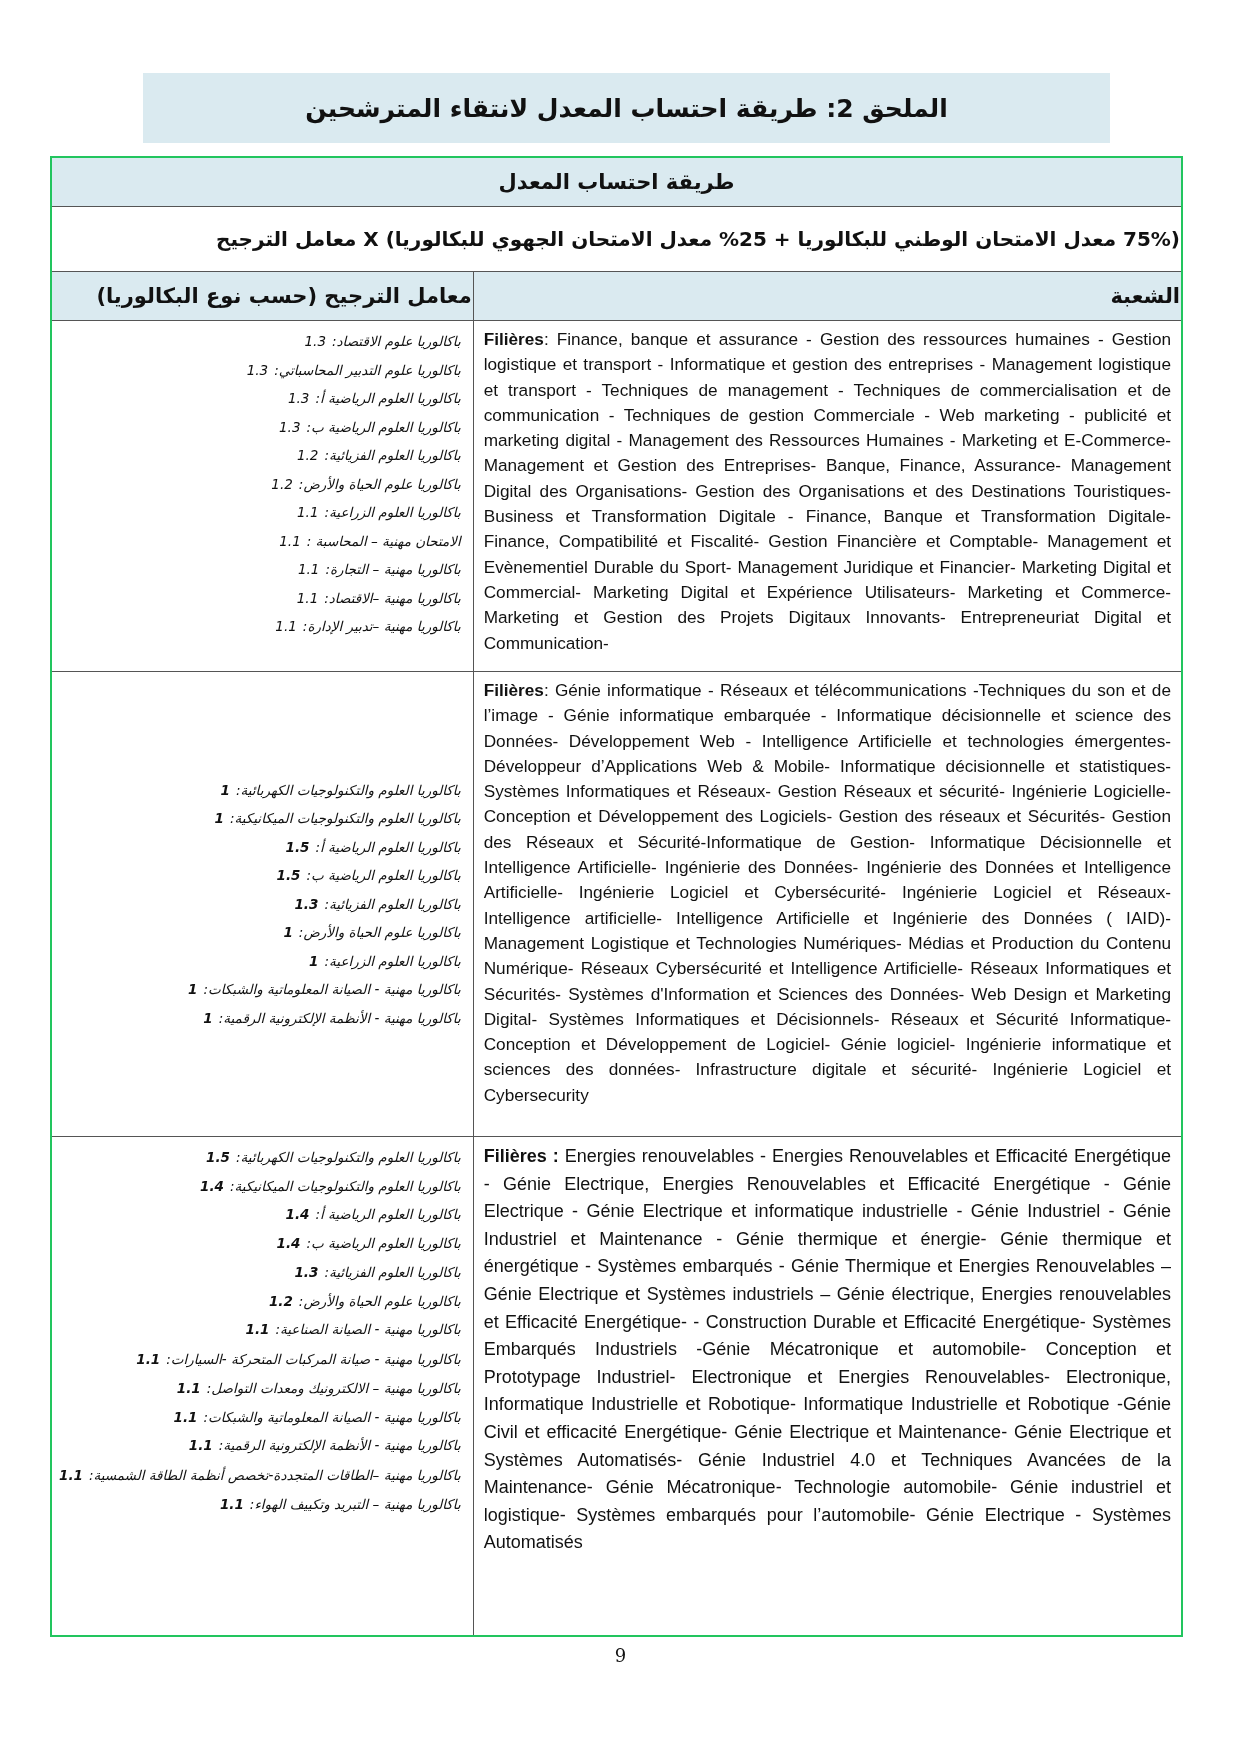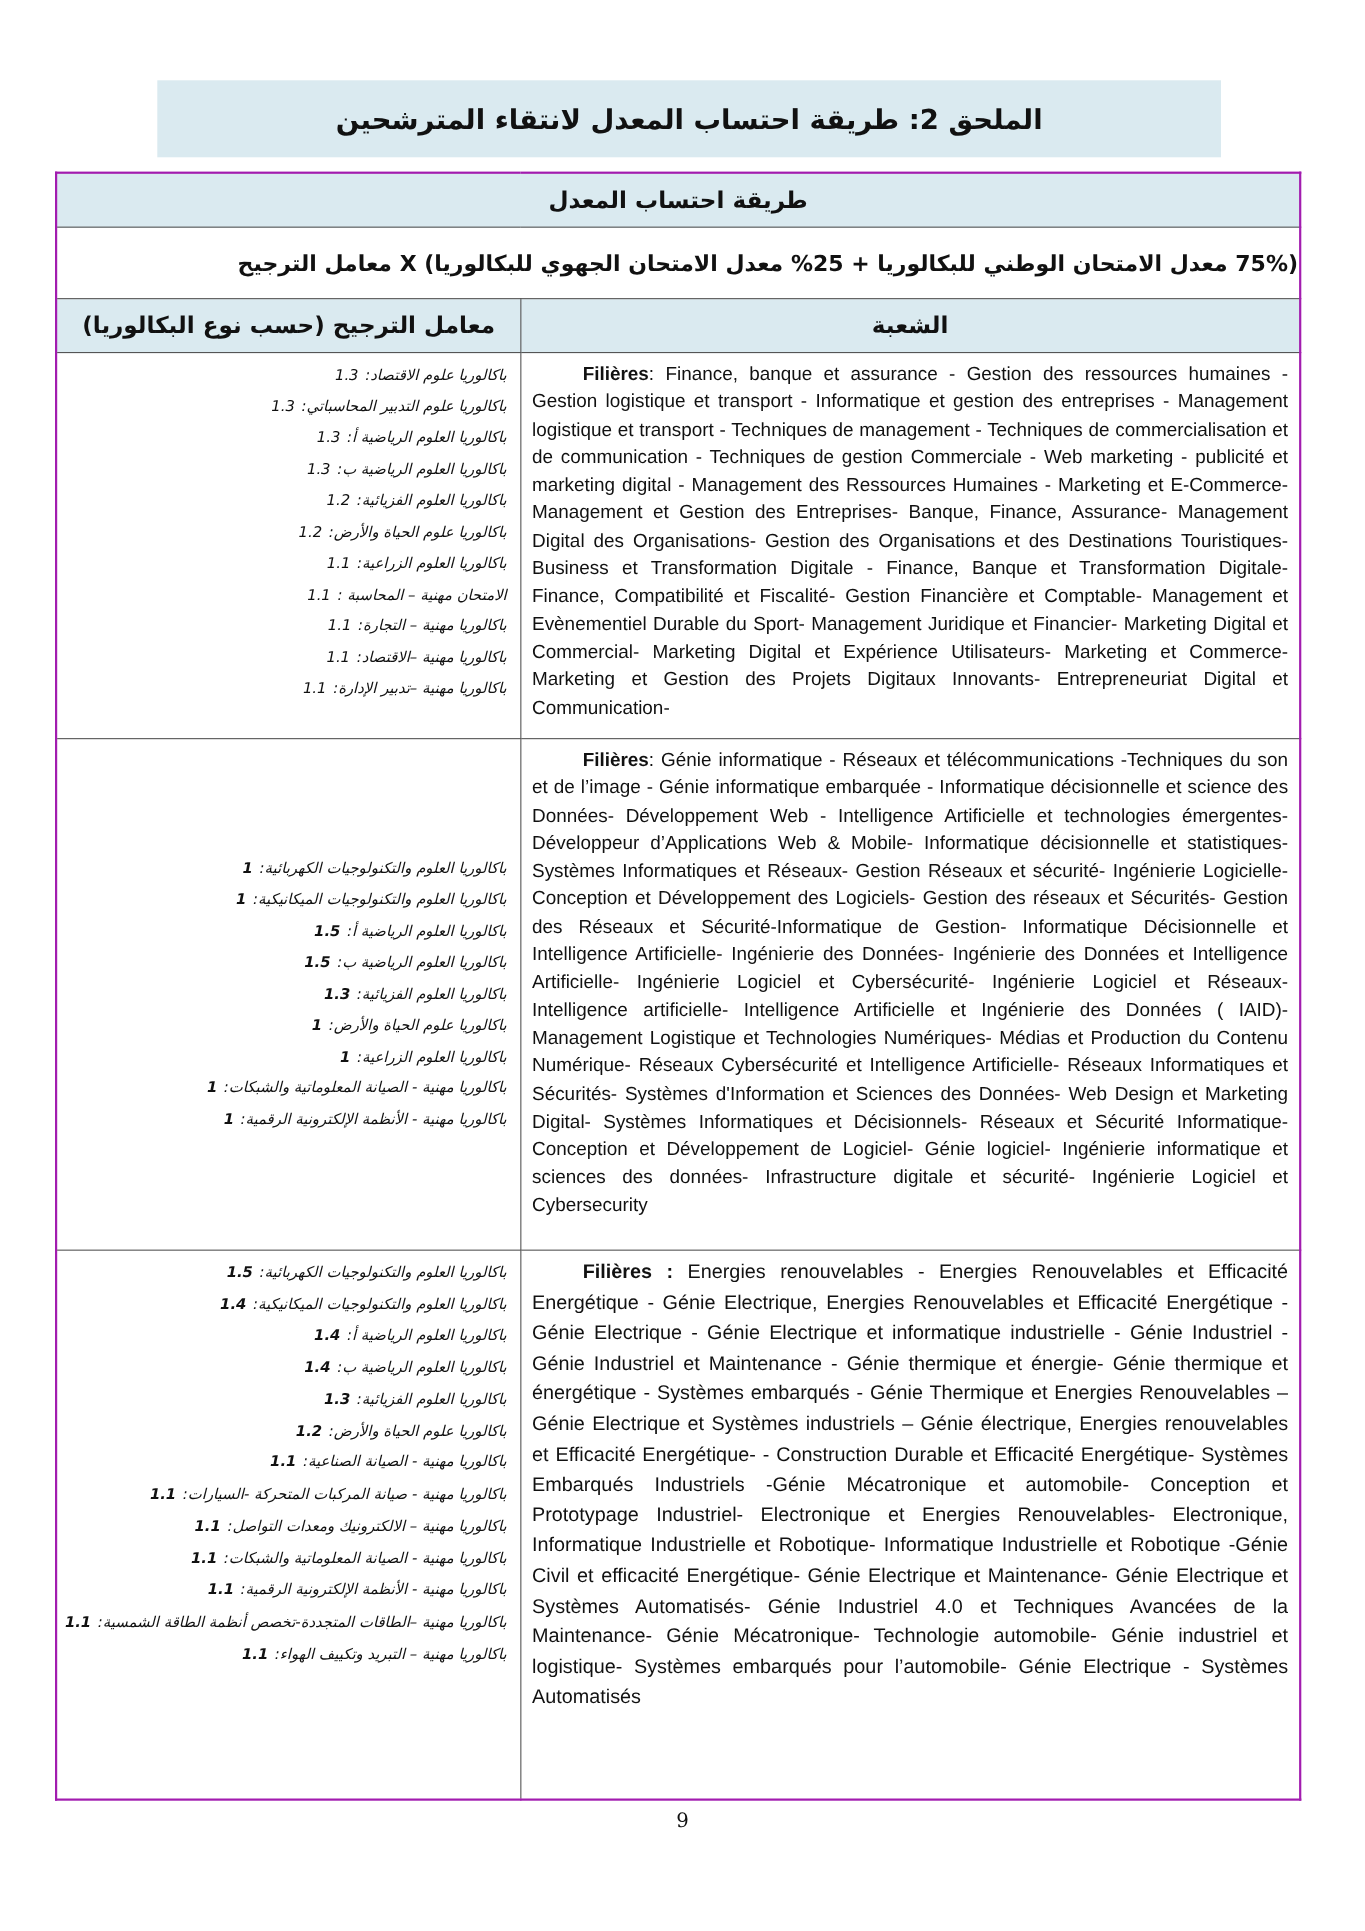--- a/index.html
+++ b/index.html
@@ -8,33 +8,33 @@
     font-family: "DejaVu Sans", sans-serif; color: #111;
   }
   .title-box {
     position: absolute; left: 143px; top: 73px; width: 967px; height: 70px;
     background: #daeaf0; display: flex; align-items: center; justify-content: center;
     direction: rtl;
   }
   .title-box span { font-family: "DejaVu Sans", sans-serif; font-weight: bold; font-size: 25px; }
   table.main {
     position: absolute; left: 50px; top: 156px; width: 1133px;
-    border-collapse: collapse; border: 2px solid #a21caf;
+    border-collapse: collapse; border: 2px solid #22c55e;
   }
   table.main td { border: 1px solid #555; vertical-align: top; }
   .h1 { background: #daeaf0; height: 46px; text-align: center; vertical-align: middle !important;
         font-weight: bold; font-size: 21px; direction: rtl; }
   .formula { height: 62px; text-align: right; vertical-align: middle !important; direction: rtl;
         font-weight: bold; font-size: 20px; }
-  .h2 { background: #daeaf0; height: 46px; text-align: center; vertical-align: middle !important;
+  .h2 { background: #daeaf0; height: 46px; vertical-align: middle !important;
         font-size: 21px; direction: rtl; font-weight: bold; }
   .coef-cell { width: 408px; direction: rtl; text-align: right; padding: 6px 12px 6px 6px; font-size: 13.5px; }
   .fil-cell { width: 712px; padding: 6px 10px 6px 10px; font-family: "Liberation Sans", sans-serif;
               font-size: 17.2px; line-height: 25.3px; text-align: justify; }
-  .fil-cell b { font-weight: bold; margin-left: 46px; }
+  .fil-cell b { font-weight: bold; }
   .coef-list { list-style: none; margin: 0; padding: 0; font-style: italic; }
   .coef-list li { line-height: 28.5px; white-space: nowrap; }
   .coef-list li .val { margin-right: 6px; }
   .coef-list li .val.bold { font-weight: bold; }
   .row1 td { height: 338px; }
   .row2 td { height: 452px; }
   .row3 td { height: 486px; }
   .row2 .coef-cell { vertical-align: middle; }
   .row3 .fil-cell { font-size: 18px; line-height: 27.6px; }
   .row3 .coef-list li { line-height: 28.7px; }

